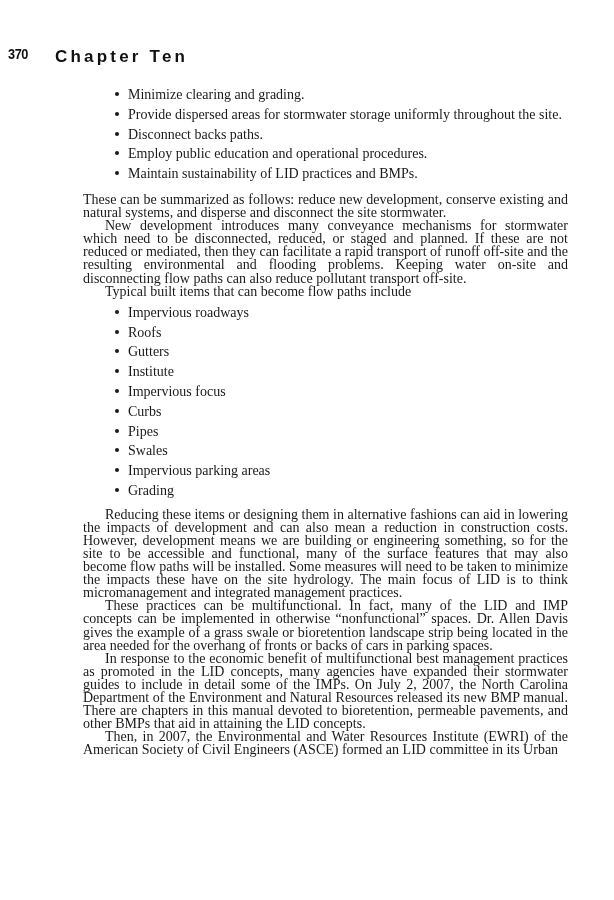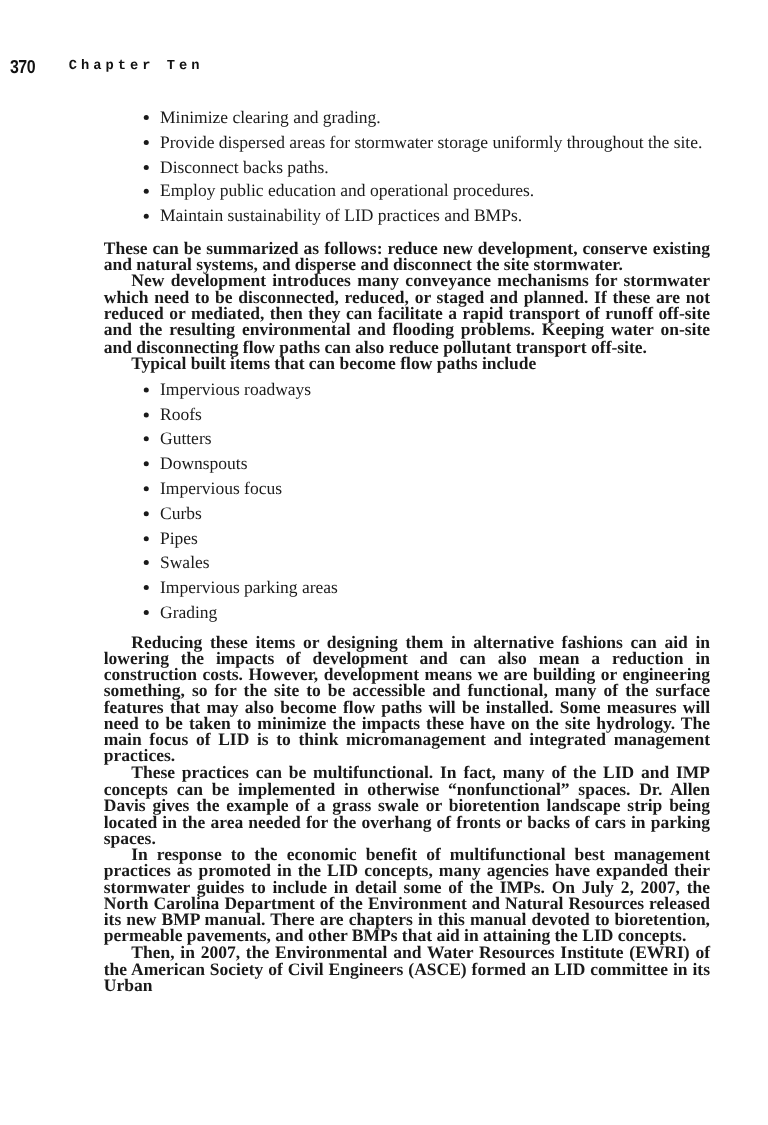--- a/index.html
+++ b/index.html
@@ -1,26 +1,26 @@
 <!DOCTYPE html>
 <html><head>
 <meta charset="utf-8">
 <style>
   html, body { margin: 0; padding: 0; background: #ffffff; }
   body { width: 614px; height: 900px; position: relative; overflow: hidden; color: #1a1a1a; }
   .header { position: absolute; top: 45px; left: 8px; height: 20px; }
   .page-num { position: absolute; left: 0; top: 0; font-family: "Liberation Sans", sans-serif; font-weight: bold; font-size: 15px; letter-spacing: -0.5px; transform: scaleX(0.85); transform-origin: left; color: #111; }
-  .chapter { position: absolute; left: 47px; top: 2px; font-family: Liberation Mono, monospace; font-weight: bold; font-size: 11px; letter-spacing: 3.2px; white-space: nowrap; color: #111; }
+  .chapter { position: absolute; left: 47px; top: 2px; font-family: Liberation Sans, sans-serif; font-weight: bold; font-size: 17px; letter-spacing: 3.2px; white-space: nowrap; color: #111; }
   .content { position: absolute; left: 83px; top: 86px; width: 485px; font-family: "Liberation Serif", serif; font-size: 14px; line-height: 13.1px; }
   ul.bullets { list-style: none; margin: 0; padding: 0; }
   ul.bullets li { position: relative; padding-left: 45px; height: 19.8px; line-height: 17px; white-space: nowrap; }
   ul.bullets li .dot { position: absolute; left: 32px; top: 6px; width: 4px; height: 4px; border-radius: 50%; background: #1a1a1a; }
   ul.list1 { margin-bottom: 8px; }
   ul.list2 { margin-top: 6px; margin-bottom: 6px; }
-  p { margin: 0; text-align: justify; font-weight: bold; }
+  p { margin: 0; text-align: justify; }
   p.indent { text-indent: 22px; }
 </style>
 </head>
 <body>
 
 <div class="header">
   <span class="page-num">370</span>
   <span class="chapter">Chapter Ten</span>
 </div>
 
@@ -34,21 +34,21 @@
   </ul>
 
   <p>These can be summarized as follows: reduce new development, conserve existing and natural systems, and disperse and disconnect the site stormwater.</p>
   <p class="indent">New development introduces many conveyance mechanisms for stormwater which need to be disconnected, reduced, or staged and planned. If these are not reduced or mediated, then they can facilitate a rapid transport of runoff off-site and the resulting environmental and flooding problems. Keeping water on-site and disconnecting flow paths can also reduce pollutant transport off-site.</p>
   <p class="indent">Typical built items that can become flow paths include</p>
 
   <ul class="bullets list2">
     <li><span class="dot"></span><span>Impervious roadways</span></li>
     <li><span class="dot"></span><span>Roofs</span></li>
     <li><span class="dot"></span><span>Gutters</span></li>
-    <li><span class="dot"></span><span>Downspouts</span></li>
+    <li><span class="dot"></span><span>Institute</span></li>
     <li><span class="dot"></span><span>Impervious focus</span></li>
     <li><span class="dot"></span><span>Curbs</span></li>
     <li><span class="dot"></span><span>Pipes</span></li>
     <li><span class="dot"></span><span>Swales</span></li>
     <li><span class="dot"></span><span>Impervious parking areas</span></li>
     <li><span class="dot"></span><span>Grading</span></li>
   </ul>
 
   <p class="indent">Reducing these items or designing them in alternative fashions can aid in lowering the impacts of development and can also mean a reduction in construction costs. However, development means we are building or engineering something, so for the site to be accessible and functional, many of the surface features that may also become flow paths will be installed. Some measures will need to be taken to minimize the impacts these have on the site hydrology. The main focus of LID is to think micromanagement and integrated management practices.</p>
   <p class="indent">These practices can be multifunctional. In fact, many of the LID and IMP concepts can be implemented in otherwise “nonfunctional” spaces. Dr. Allen Davis gives the example of a grass swale or bioretention landscape strip being located in the area needed for the overhang of fronts or backs of cars in parking spaces.</p>

